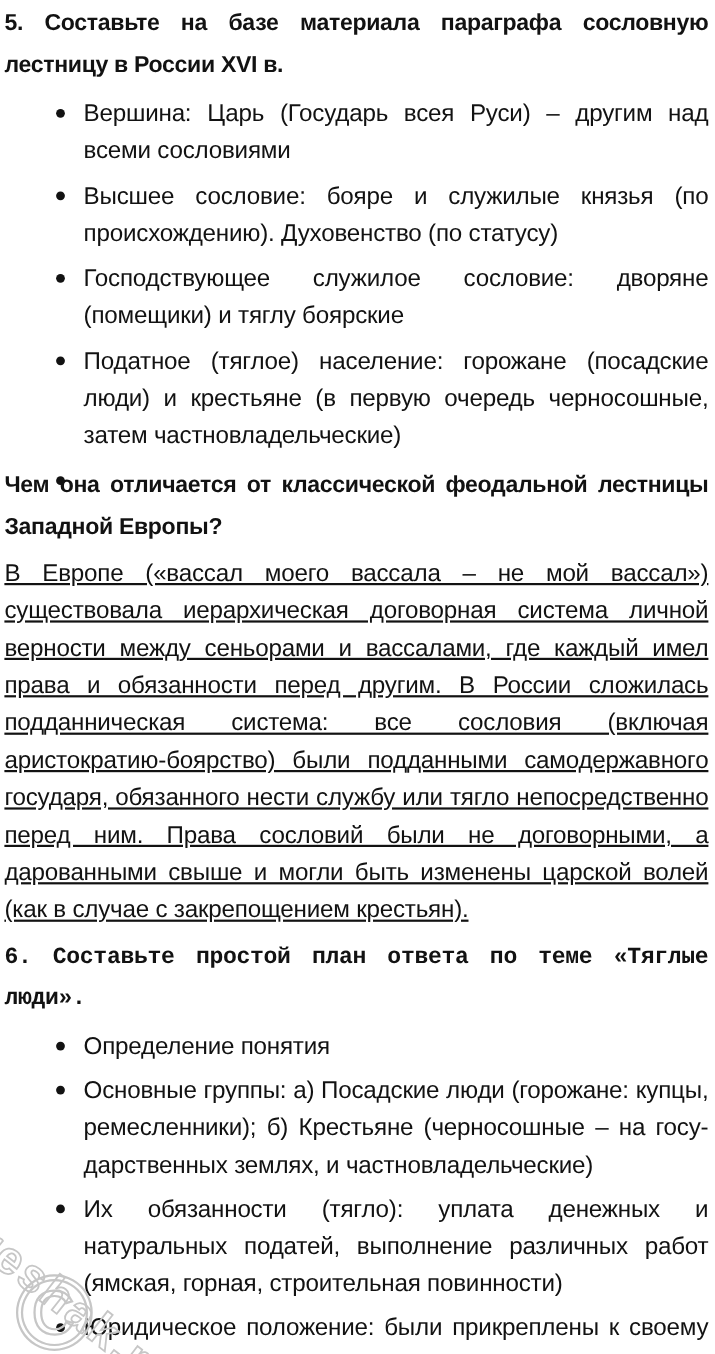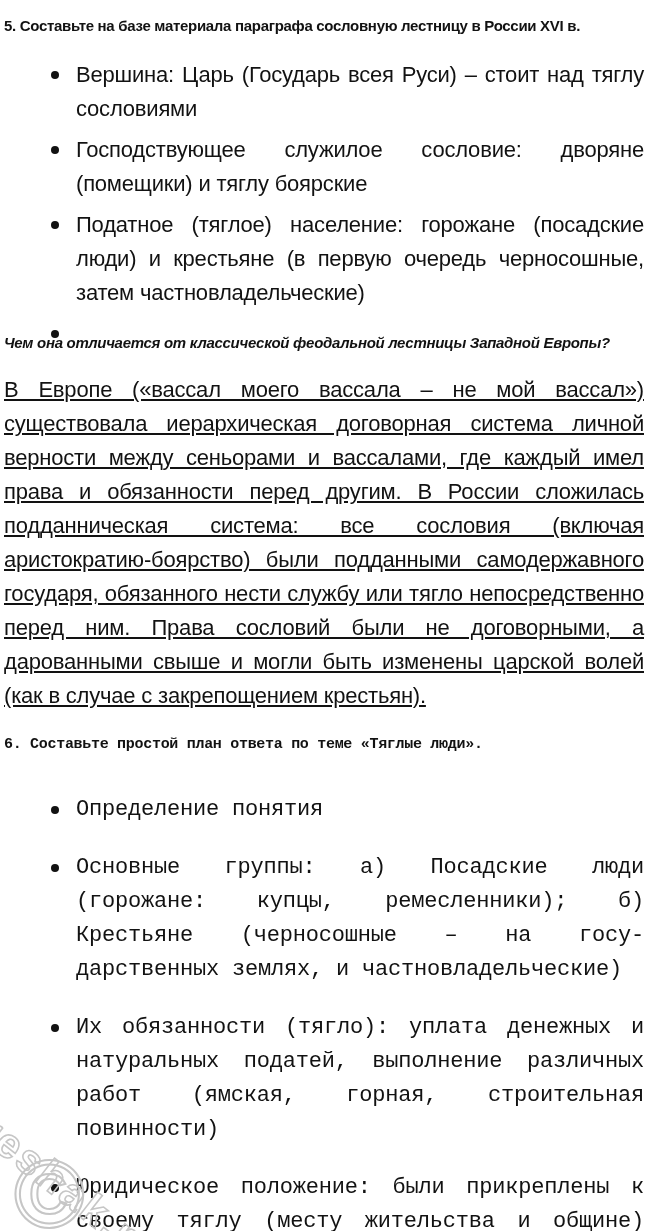--- a/index.html
+++ b/index.html
@@ -12,29 +12,29 @@
     height: 1231px;
     overflow: hidden;
     position: relative;
     color: #121212;
     font-family: "Liberation Sans", sans-serif;
   }
   .page {
     padding: 2px 6px 0 4px;
   }
   .heading {
-    font-size: 15px;
+    font-size: 21px;
     font-weight: bold;
-    line-height: 48px;
+    line-height: 38px;
     letter-spacing: -0.3px;
     text-align: justify;
     margin: 0;
   }
   #heading-5 { margin: 0 0 8px 0; }
-  #heading-question { margin: 9px 0 6px 0; font-style: italic; }
+  #heading-question { margin: 9px 0 6px 0; }
   #heading-6 { margin: 8px 0 5px 0; font-family: Liberation Mono, monospace; }
 
   .body-text {
     font-size: 22px;
     line-height: 34px;
     letter-spacing: -0.2px;
     text-align: justify;
   }
   p.answer {
     margin: 0;
@@ -44,22 +44,21 @@
     list-style: none;
     margin: 0;
     padding: 0;
   }
   ul.bullets li {
     position: relative;
     padding-left: 72px;
     margin: 7px 0;
   }
   ul.bullets.tight li {
-    margin: 24px 0;
-    font-family: Liberation Mono, monospace;
+    margin: 6px 0;
   }
   ul.bullets li .dot {
     position: absolute;
     left: 47px;
     top: 13px;
     width: 8px;
     height: 8px;
     border-radius: 50%;
     background: #121212;
   }
@@ -94,21 +93,22 @@
   }
 </style>
 </head>
 <body style="background: rgb(255, 255, 255); color: rgb(18, 18, 18);">
 
 <div class="page">
 
   <h1 id="heading-5" class="heading">5. Составьте на базе материала параграфа сословную лестницу в России XVI в.</h1>
 
   <ul class="bullets body-text">
-      <li><span class="dot"></span><span>Вершина: Царь (Государь всея Руси) – стоит над тяглу сословиями</span></li>
+      <li><span class="dot"></span><span>Вершина: Царь (Государь всея Руси) – другим над всеми сословиями</span></li>
+      <li><span class="dot"></span><span>Высшее сословие: бояре и служилые князья (по происхождению). Духовенство (по статусу)</span></li>
       <li><span class="dot"></span><span>Господствующее служилое сословие: дворяне (помещики) и тяглу боярские</span></li>
       <li><span class="dot"></span><span>Податное (тяглое) население: горожане (посадские люди) и крестьяне (в первую очередь черносошные, затем частновладельческие)</span></li>
       <li><span class="dot"></span></li>
     </ul>
 
   <h2 id="heading-question" class="heading">Чем она отличается от классической феодальной лестницы Западной Европы?</h2>
 
   <p class="answer body-text">В Европе («вассал моего вассала – не мой вассал») существовала иерархическая договорная система личной верности между сеньорами и вассалами, где каждый имел права и обязанности перед другим. В России сложилась подданническая система: все сословия (включая аристократию-боярство) были подданными самодержавного государя, обязанного нести службу или тягло непосредственно перед ним. Права сословий были не договорными, а дарованными свыше и могли быть изменены царской волей (как в случае с закрепощением крестьян).</p>
 
   <h2 id="heading-6" class="heading">6. Составьте простой план ответа по теме «Тяглые люди».</h2>

